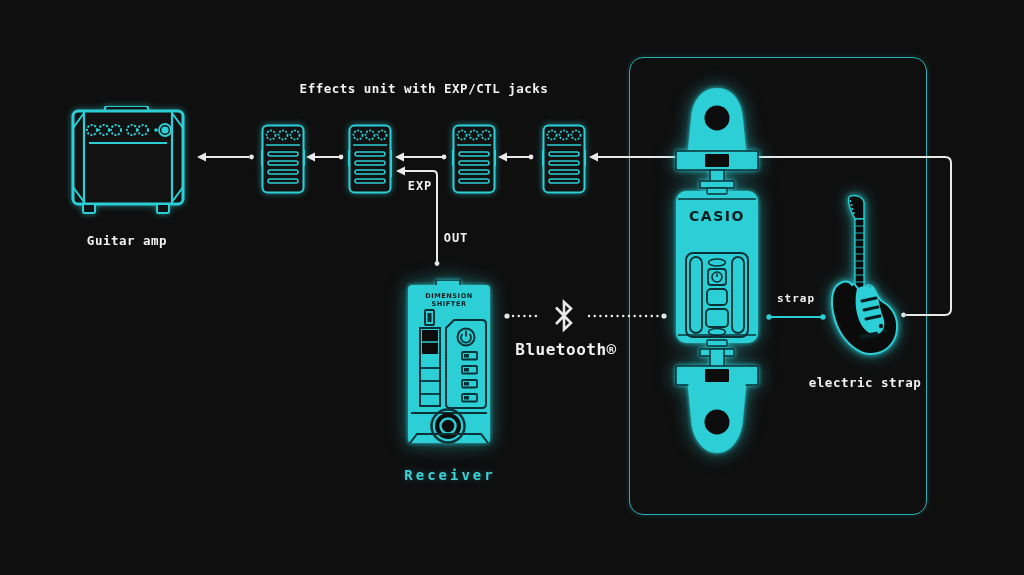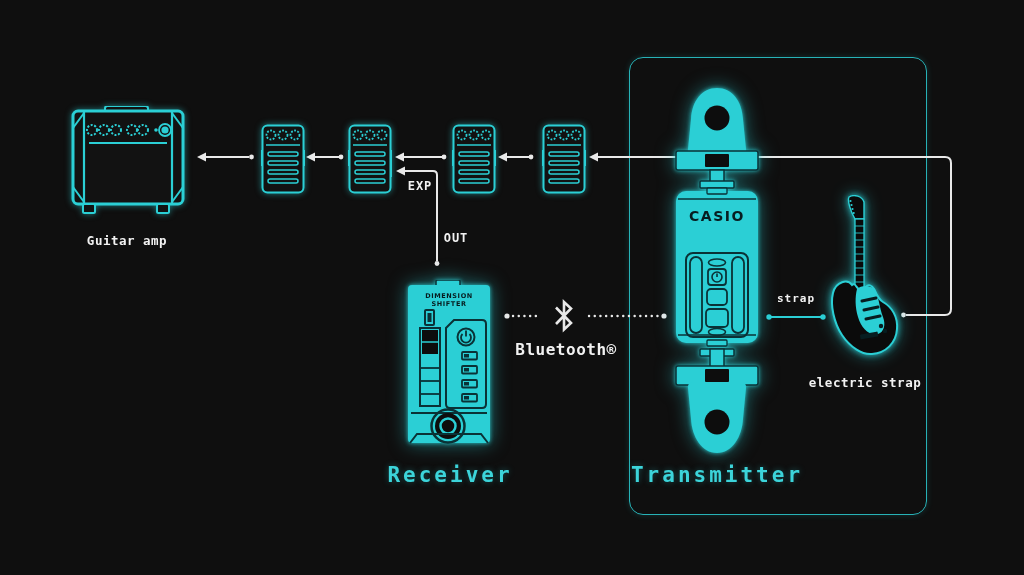--- a/index.html
+++ b/index.html
@@ -18,21 +18,21 @@
   .f-line{fill:var(--line);}  .s-line{stroke:var(--line);}
   .nofill{fill:none;}
   .glow-fill{filter:drop-shadow(0 0 2px rgba(43,207,213,.9)) drop-shadow(0 0 9px rgba(43,207,213,.5));}
   .glow-line{filter:drop-shadow(0 0 3px rgba(43,207,213,.55));}
   .glow-guitar{filter:drop-shadow(0 0 3px rgba(43,207,213,.85)) drop-shadow(0 0 8px rgba(43,207,213,.45));}
   
   .lbl{position:absolute;transform:translate(-50%,-50%);font-weight:bold;
        color:var(--label);white-space:nowrap;letter-spacing:.5px;}
   .lbl-md{font-size:12.5px;}
   .lbl-sm{font-size:12px;letter-spacing:1px;}
-  .lbl-teal{color:var(--accent-label);font-size:21px;letter-spacing:3px;
+  .lbl-teal{color:var(--accent-label);font-size:14px;letter-spacing:3px;
             text-shadow:0 0 6px rgba(43,207,213,.35);}
   .tx-box{position:absolute;left:629px;top:57px;width:296px;height:456px;
           border:1.5px solid rgba(43,207,213,.85);border-radius:14px;
           box-shadow:0 0 6px rgba(43,207,213,.18);}
   .brand-casio{font-family:"DejaVu Sans",sans-serif;font-weight:bold;font-size:14px;
                letter-spacing:1.5px;fill:var(--ink-deep);}
   .brand-rx{font-family:"DejaVu Sans",sans-serif;font-weight:bold;font-size:6.5px;
             letter-spacing:.6px;fill:var(--ink-deep);}
 </style>
 </head>
@@ -281,22 +281,22 @@
     <g class="s-deep" stroke-width="3" stroke-linecap="round">
       <line x1="38" y1="106" x2="52" y2="103"></line>
       <line x1="40" y1="115" x2="54" y2="112"></line>
       <line x1="42" y1="124" x2="56" y2="121"></line>
     </g>
     <circle class="f-deep" cx="57" cy="131" r="2.2"></circle>
     <circle class="f-deep" cx="61" cy="136" r="2.2"></circle>
     <rect class="f-deep" x="36" y="138" width="18" height="5" rx="1" transform="rotate(-10 45 140)"></rect>
   </svg>
 
+  <div class="lbl lbl-md" style="left:424px;top:88px">Effects unit with EXP/CTL jacks</div>
   <div class="lbl lbl-md" style="left:127px;top:240px">Guitar amp</div>
   <div class="lbl lbl-sm" style="left:420px;top:186px">EXP</div>
   <div class="lbl lbl-sm" style="left:456px;top:238px">OUT</div>
   <div class="lbl lbl-teal" style="left:450px;top:475px">Receiver</div>
   <div class="lbl lbl-md" style="left:566px;top:349px;font-size:16px">Bluetooth®</div>
   <div class="lbl lbl-sm" style="left:796px;top:298px;font-size:11px">strap</div>
   <div class="lbl lbl-md" style="left:865px;top:382px">electric strap</div>
-  <div class="lbl lbl-teal" style="left:717px;top:475px">Transmitter</div>
 
 </div>
 
 </body></html>

